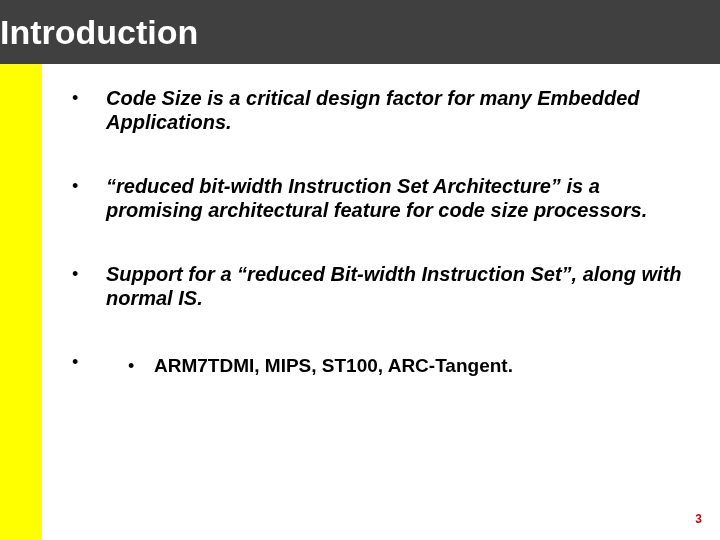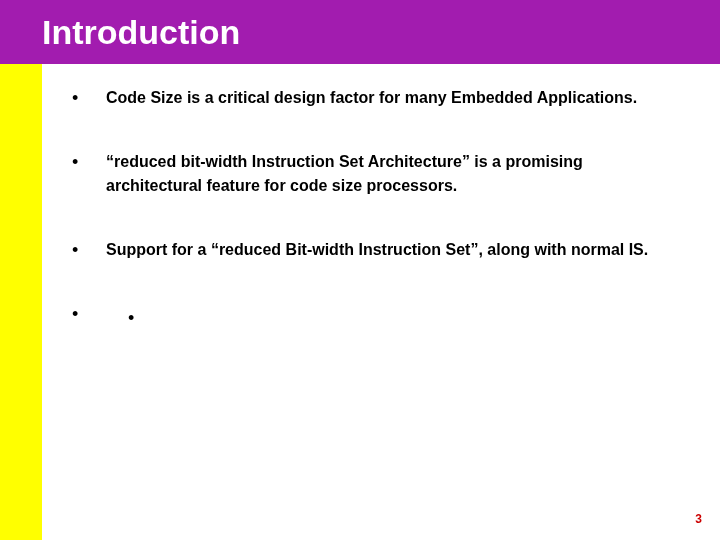--- a/index.html
+++ b/index.html
@@ -7,22 +7,21 @@
     width: 720px;
     height: 540px;
     background: #ffffff;
     font-family: Arial, Helvetica, sans-serif;
     position: relative;
     overflow: hidden;
   }
   .title-bar {
     width: 100%;
     height: 64px;
-    background: #a21caf;
-    padding-left: 42px;
+    background: #404040;
     display: flex;
     align-items: center;
   }
   .title-text {
     color: #ffffff;
     font-size: 34px;
     font-weight: bold;
   }
   .yellow-sidebar {
     position: absolute;
@@ -44,23 +43,24 @@
   }
   .bullet-mark {
     width: 34px;
     flex-shrink: 0;
     color: #000000;
     font-size: 18px;
     line-height: 24px;
   }
   .bullet-text {
     color: #000000;
-    font-size: 16px;
+    font-size: 20px;
     font-weight: bold;
     line-height: 24px;
+    font-style: italic;
   }
   .sub-row {
     display: flex;
     margin-top: 4px;
     margin-left: 22px;
   }
   .sub-mark {
     width: 26px;
     flex-shrink: 0;
     color: #000000;
@@ -106,19 +106,20 @@
   <div class="bullet-row">
     <div class="bullet-mark">•</div>
     <div class="bullet-text">Support for a “reduced Bit-width Instruction Set”, along with normal IS.</div>
   </div>
 
   <div class="bullet-row" style="margin-bottom:0;">
     <div class="bullet-mark">•</div>
     <div>
       <div class="sub-row">
         <div class="sub-mark">•</div>
+        <div class="sub-text">ARM7TDMI, MIPS, ST100, ARC-Tangent.</div>
       </div>
     </div>
   </div>
 
 </div>
 
 <div class="page-number">3</div>
 
 </body></html>

